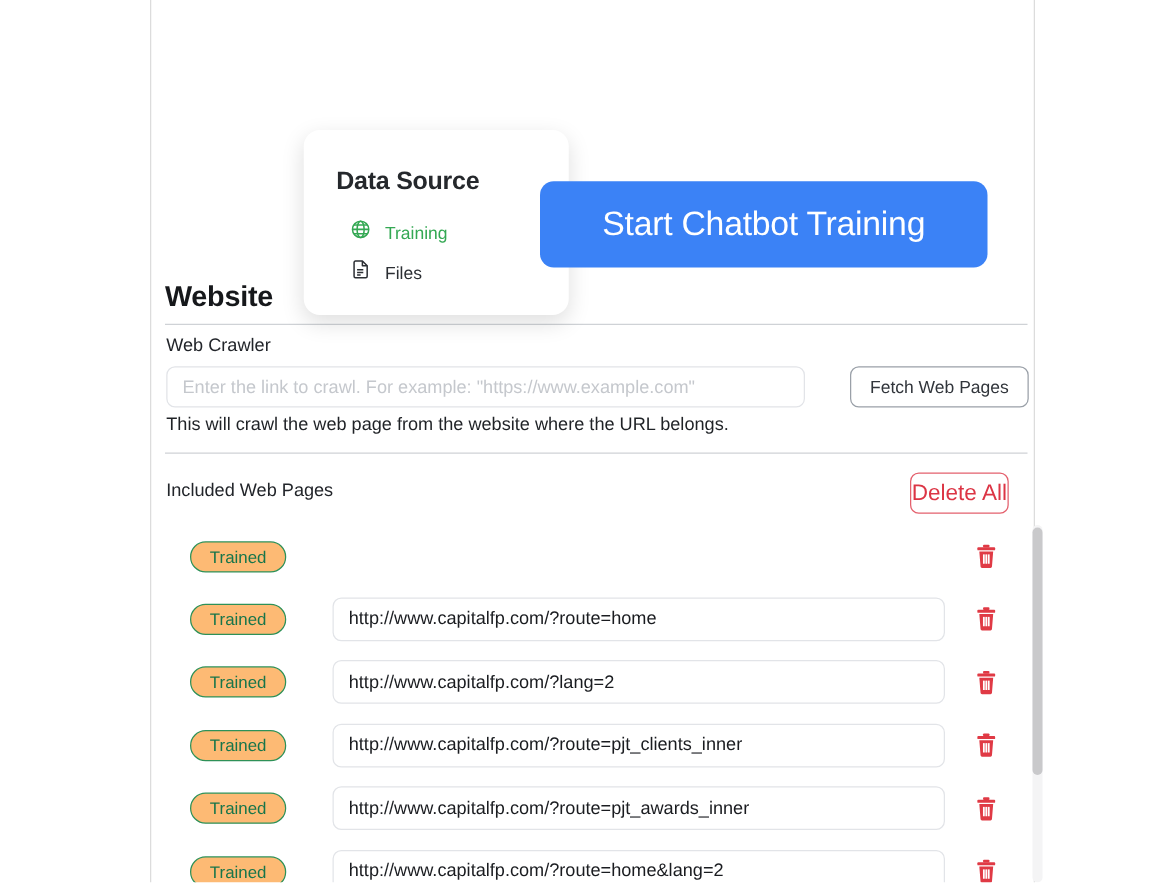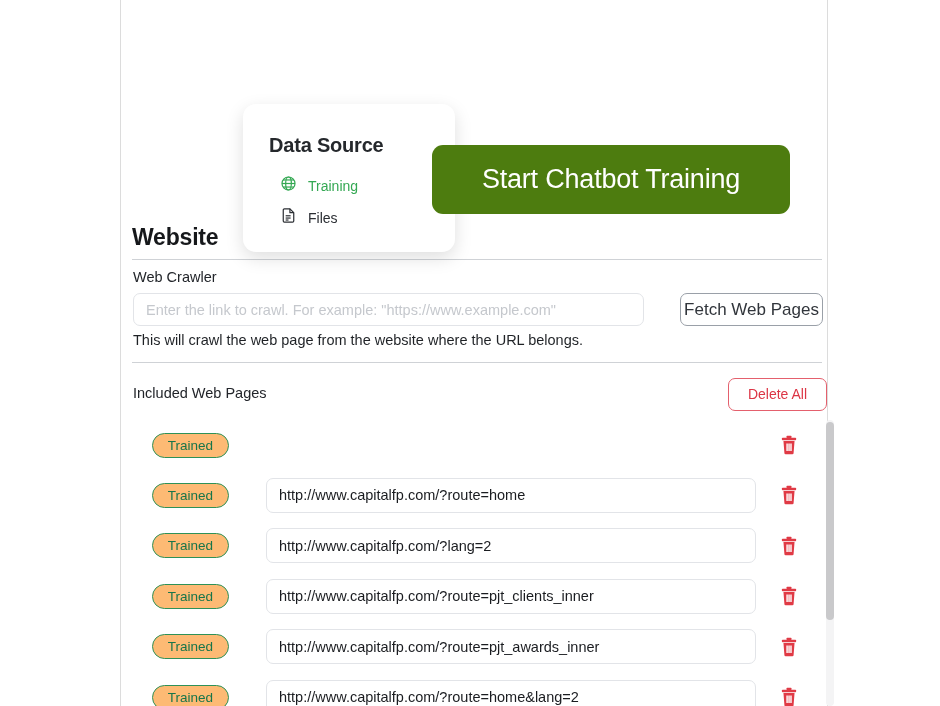--- a/index.html
+++ b/index.html
@@ -60,41 +60,41 @@
     outline: none;
   }
   .crawl-input::placeholder { color: #c5c8cd; }
 
   .fetch-btn {
     position: absolute; left: 548px; top: 293px;
     width: 143px; height: 33px;
     border: 1px solid #9aa0a8; border-radius: 7px;
     background: #ffffff;
     font-family: "Liberation Sans", sans-serif;
-    font-size: 17px; color: #31353b;
+    font-size: 14px; color: #31353b;
     cursor: pointer;
     line-height: 31px; text-align:center;
   }
 
   .helper-text {
     position: absolute; left: 1px; top: 332px;
     font-size: 14.5px; color: #1f2226;
   }
 
   .included-label {
     position: absolute; left: 1px; top: 385px;
     font-size: 14.5px; color: #22252a;
   }
   .delete-all-btn {
     position: absolute; left: 596px; top: 378px;
-    width: 99px; height: 33px;
+    width: 79px; height: 33px;
     border: 1px solid #e4606d; border-radius: 7px;
     background: #ffffff;
     font-family: "Liberation Sans", sans-serif;
-    font-size: 14px; color: #dc3545;
+    font-size: 18px; color: #dc3545;
     cursor: pointer;
     line-height: 31px; text-align: center;
   }
 
   
   .list-area {
     position: absolute; left: 0px; top: 420px;
     width: 690px; height: 286px;
     overflow: hidden;
   }
@@ -152,21 +152,21 @@
   .ds-item { position: absolute; left: 37px; display: flex; align-items: center; gap: 11px; cursor: pointer;}
   .ds-item-1 { top: 71px; }
   .ds-item-2 { top: 103px; }
   .ds-label-web { font-size: 14px; color: #34a853; }
   .ds-label-files { font-size: 14px; color: #2b2e33; }
 
   
   .cta {
     position: absolute; left: 432px; top: 145px;
     width: 358px; height: 69px;
-    background: #4d7c0f; border-radius: 11px;
+    background: #3b82f6; border-radius: 11px;
     color: #ffffff; font-size: 27px;
     display: flex; align-items: center; justify-content: center;
     cursor: pointer; letter-spacing: -0.2px;
   }
 </style>
 </head>
 <body>
 
 <div id="stage">
 

